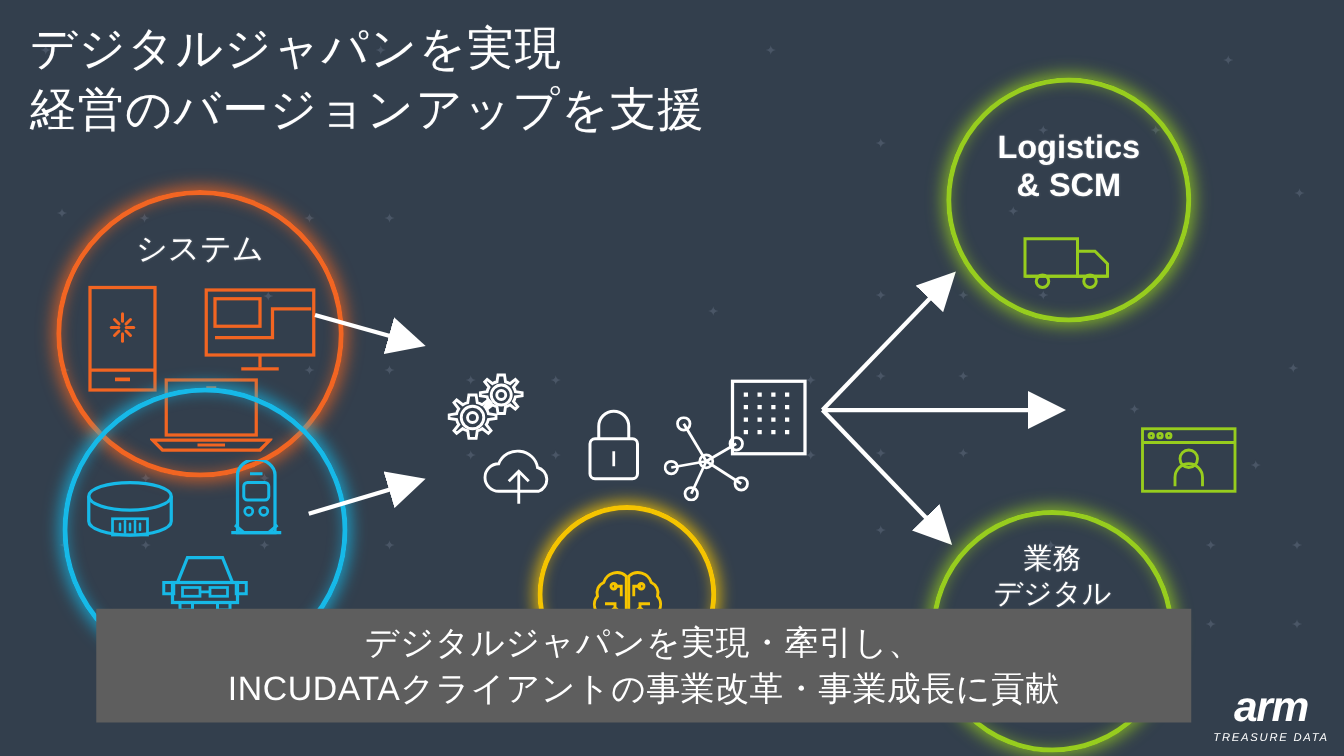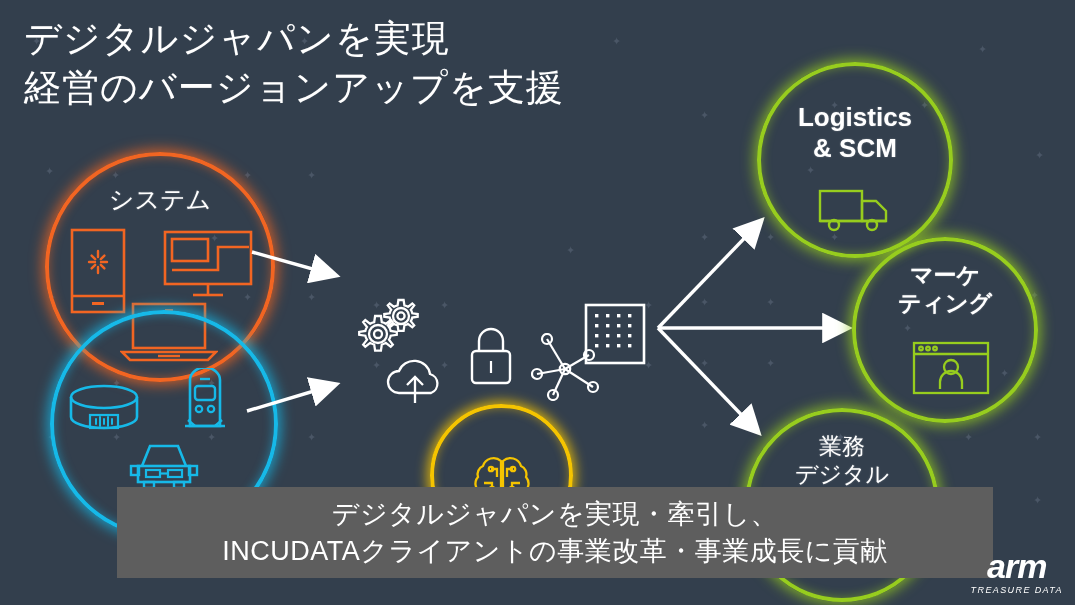--- a/index.html
+++ b/index.html
@@ -90,21 +90,21 @@
     text-align:center;color:#fff;font-size:42px;letter-spacing:2px;
   }
   .cdpicon{position:absolute;}
   
   #arrows{position:absolute;left:0;top:0;width:1075px;height:605px;}
   
   #banner{
     position:absolute;
     left:77px;top:487px;width:876px;height:91px;
     background:#5e5e5e;
-    display:flex;align-items:center;justify-content:center;margin-left:40px;
+    display:flex;align-items:center;justify-content:center;
   }
   #banner-text{
     color:#ffffff;font-size:27px;line-height:1.35;
     text-align:center;white-space:pre-line;letter-spacing:.5px;
   }
   
   #logo{position:absolute;right:12px;bottom:10px;text-align:center;font-style:italic;}
   #logo-arm{color:#fff;font-size:34px;font-weight:bold;letter-spacing:-1px;line-height:1;}
   #logo-sub{color:#fff;font-size:9px;letter-spacing:1.4px;margin-top:2px;}
 </style>
@@ -335,25 +335,20 @@
   <svg style="position:absolute;left:818px;top:187px;" width="76" height="46" viewBox="0 0 76 46">
     <g fill="none" stroke="#97cd1e" stroke-width="2.4">
       <rect x="2" y="4" width="42" height="30"></rect>
       <path d="M44 14 h14 l10 10 v10 h-24 z"></path>
       <line x1="2" y1="34" x2="68" y2="34"></line>
       <circle cx="16" cy="38" r="5"></circle>
       <circle cx="54" cy="38" r="5"></circle>
     </g>
   </svg>
 
-  <div class="ncircle green" id="c-marketing">
-    <div class="ring"></div>
-    <div class="lbl">マーケ
-ティング</div>
-  </div>
   <svg style="position:absolute;left:912px;top:341px;" width="78" height="54" viewBox="0 0 78 54">
     <g fill="none" stroke="#97cd1e" stroke-width="2.3">
       <rect x="2" y="2" width="74" height="50"></rect>
       <line x1="2" y1="13" x2="76" y2="13"></line>
       <circle cx="9" cy="7.5" r="1.8"></circle>
         <circle cx="16" cy="7.5" r="1.8"></circle>
         <circle cx="23" cy="7.5" r="1.8"></circle>
       <circle cx="39" cy="26" r="7"></circle>
       <path d="M28 48 v-7 a11 11 0 0 1 22 0 v7"></path>
     </g>

